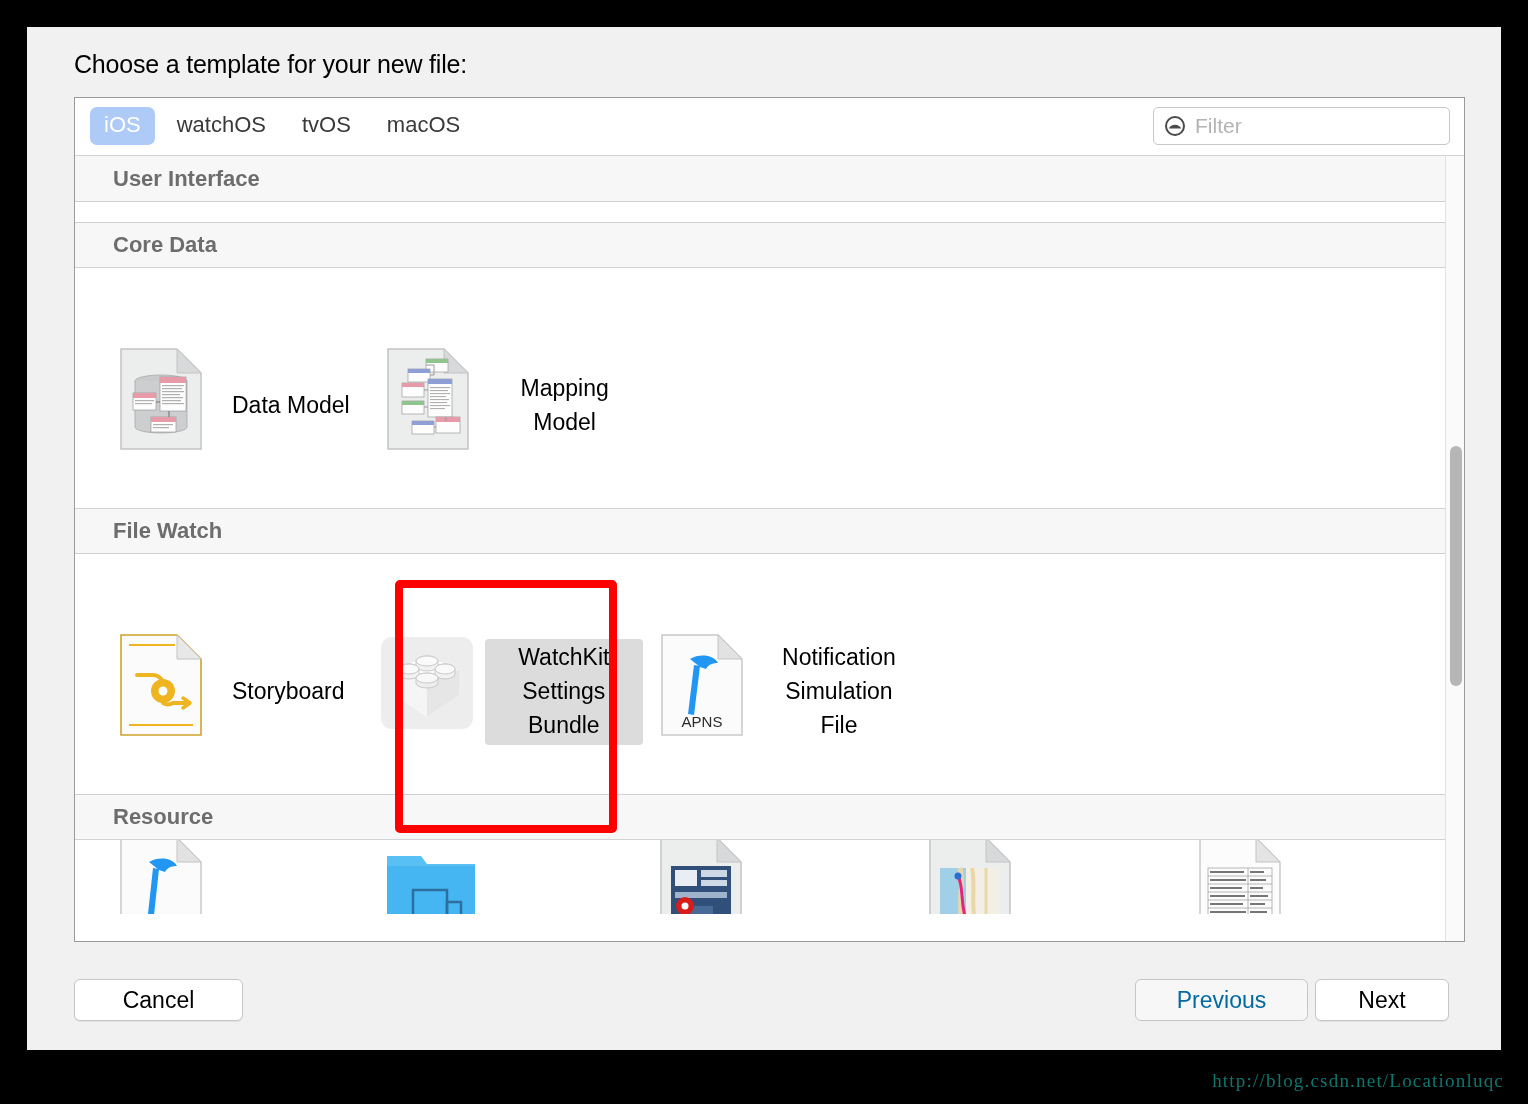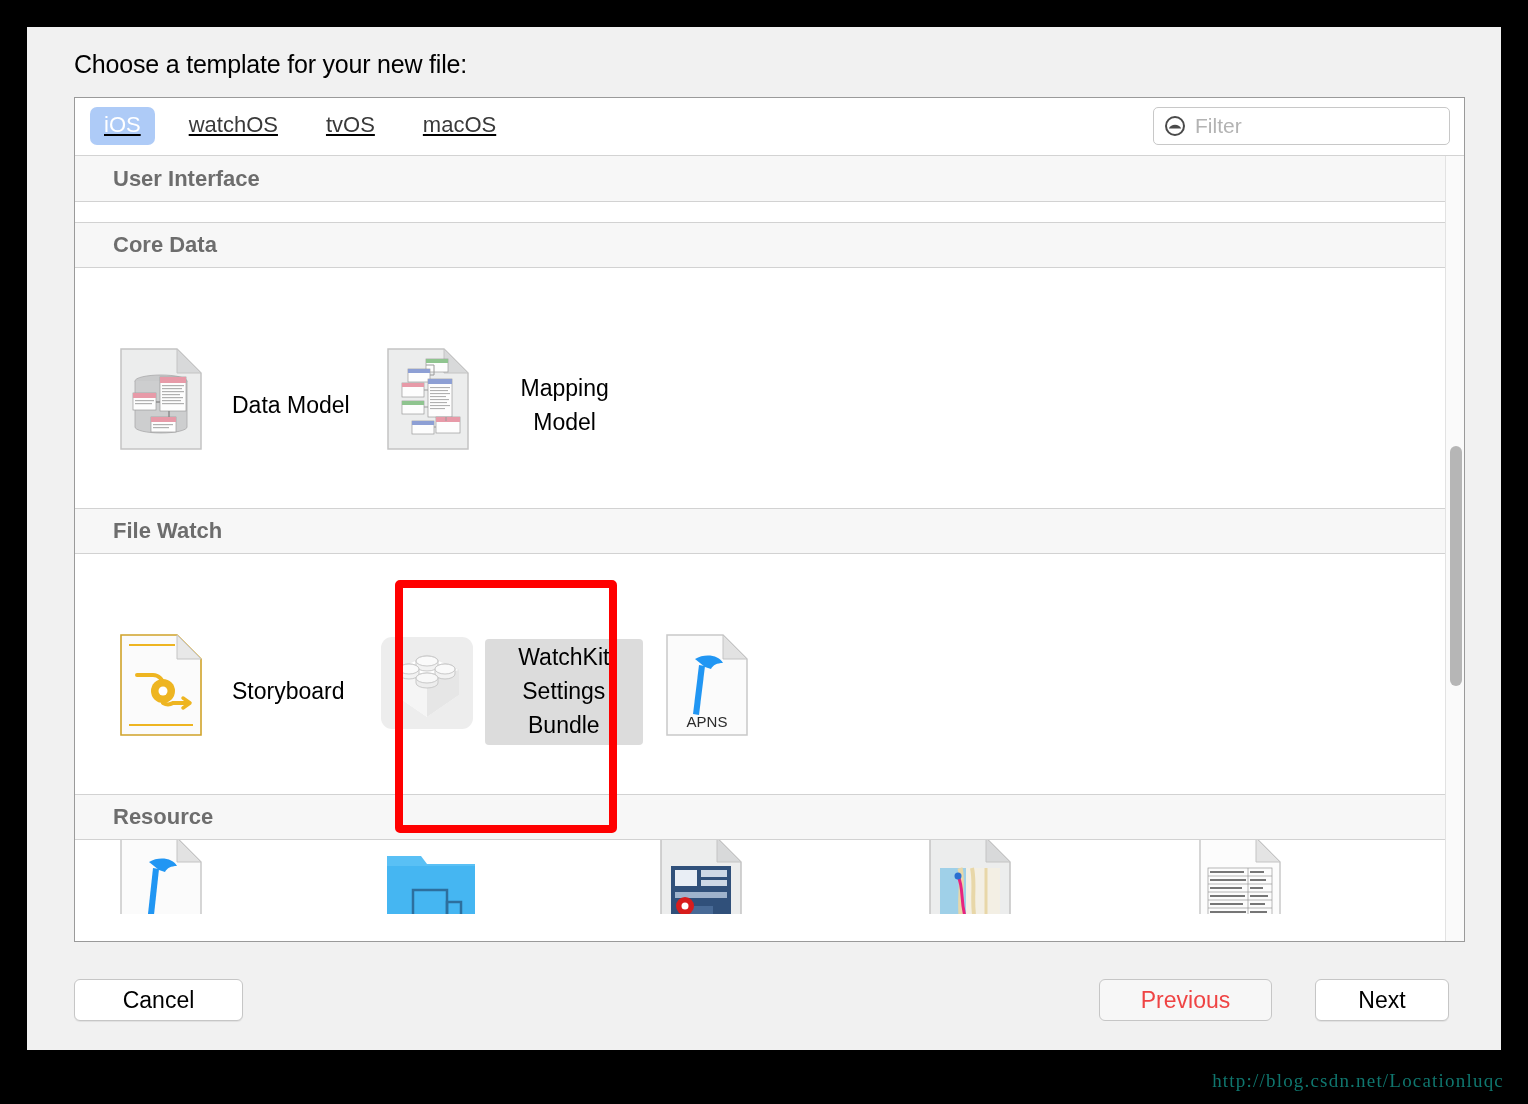--- a/index.html
+++ b/index.html
@@ -41,22 +41,21 @@
     position: relative;
     height: 58px;
     background: #ffffff;
     border-bottom: 1px solid #d3d3d3;
   }
   #tabs {
     position: absolute;
     left: 15px; top: 9px;
     display: flex;
     align-items: center;
-    gap: 20px;
-    text-decoration: underline;
+    gap: 8px;
   }
   .tab {
     font-size: 22px;
     color: #3a3a3a;
     padding: 5px 14px 7px 14px;
     border-radius: 7px;
     white-space: nowrap;
     cursor: default;
   }
   .tab.active {
@@ -181,23 +180,23 @@
     border: 1px solid #c6c6c6;
     background: #ffffff;
     font-family: "Liberation Sans", sans-serif;
     font-size: 23px;
     color: #000000;
     cursor: default;
     box-shadow: 0 1px 1px rgba(0,0,0,0.07);
   }
   #btn-cancel { left: 47px; top: 952px; width: 169px; }
   #btn-previous {
-    left: 1072px; top: 952px; width: 173px;
+    left: 1108px; top: 952px; width: 173px;
     background: #f7f7f7;
-    color: #ef4444;
+    color: #0369a1;
     box-shadow: none;
   }
   #btn-next { left: 1288px; top: 952px; width: 134px; }
 
   
   #watermark {
     position: absolute;
     right: 24px; bottom: 12px;
     font-family: "Liberation Serif", serif;
     font-size: 19px;
@@ -371,20 +370,22 @@
           <div class="template-cell">
             <div class="cell-icon">
               <svg width="84" height="104" viewBox="0 0 84 104">
                 <path d="M2 2 H58 L82 26 V102 H2 Z" fill="#fbfbfb" stroke="#c9c9c9" stroke-width="1.5"></path>
                 <path d="M58 2 L82 26 H58 Z" fill="#e2e2e2" stroke="#c4c4c4" stroke-width="1"></path>
                 <path d="M30 26 C40 20, 54 22, 58 30 C52 30, 48 32, 46 36 L40 34 Z" fill="#2196f3"></path>
                 <path d="M40 33 L34 82 L28 81 L34 32 Z" fill="#2196f3"></path>
                 <text x="42" y="94" font-family="Liberation Sans, sans-serif" font-size="15" fill="#2b2b2b" text-anchor="middle">APNS</text>
               </svg>
             </div>
+            <div class="cell-label" style="white-space: pre-line;">Notification
+Simulation File</div>
           </div>
 
         </div>
 
         <div class="section-header">Resource</div>
         <div class="section-body clipped">
 
           <div class="template-cell">
             <div class="cell-icon">
               <svg width="84" height="104" viewBox="0 0 84 104">

